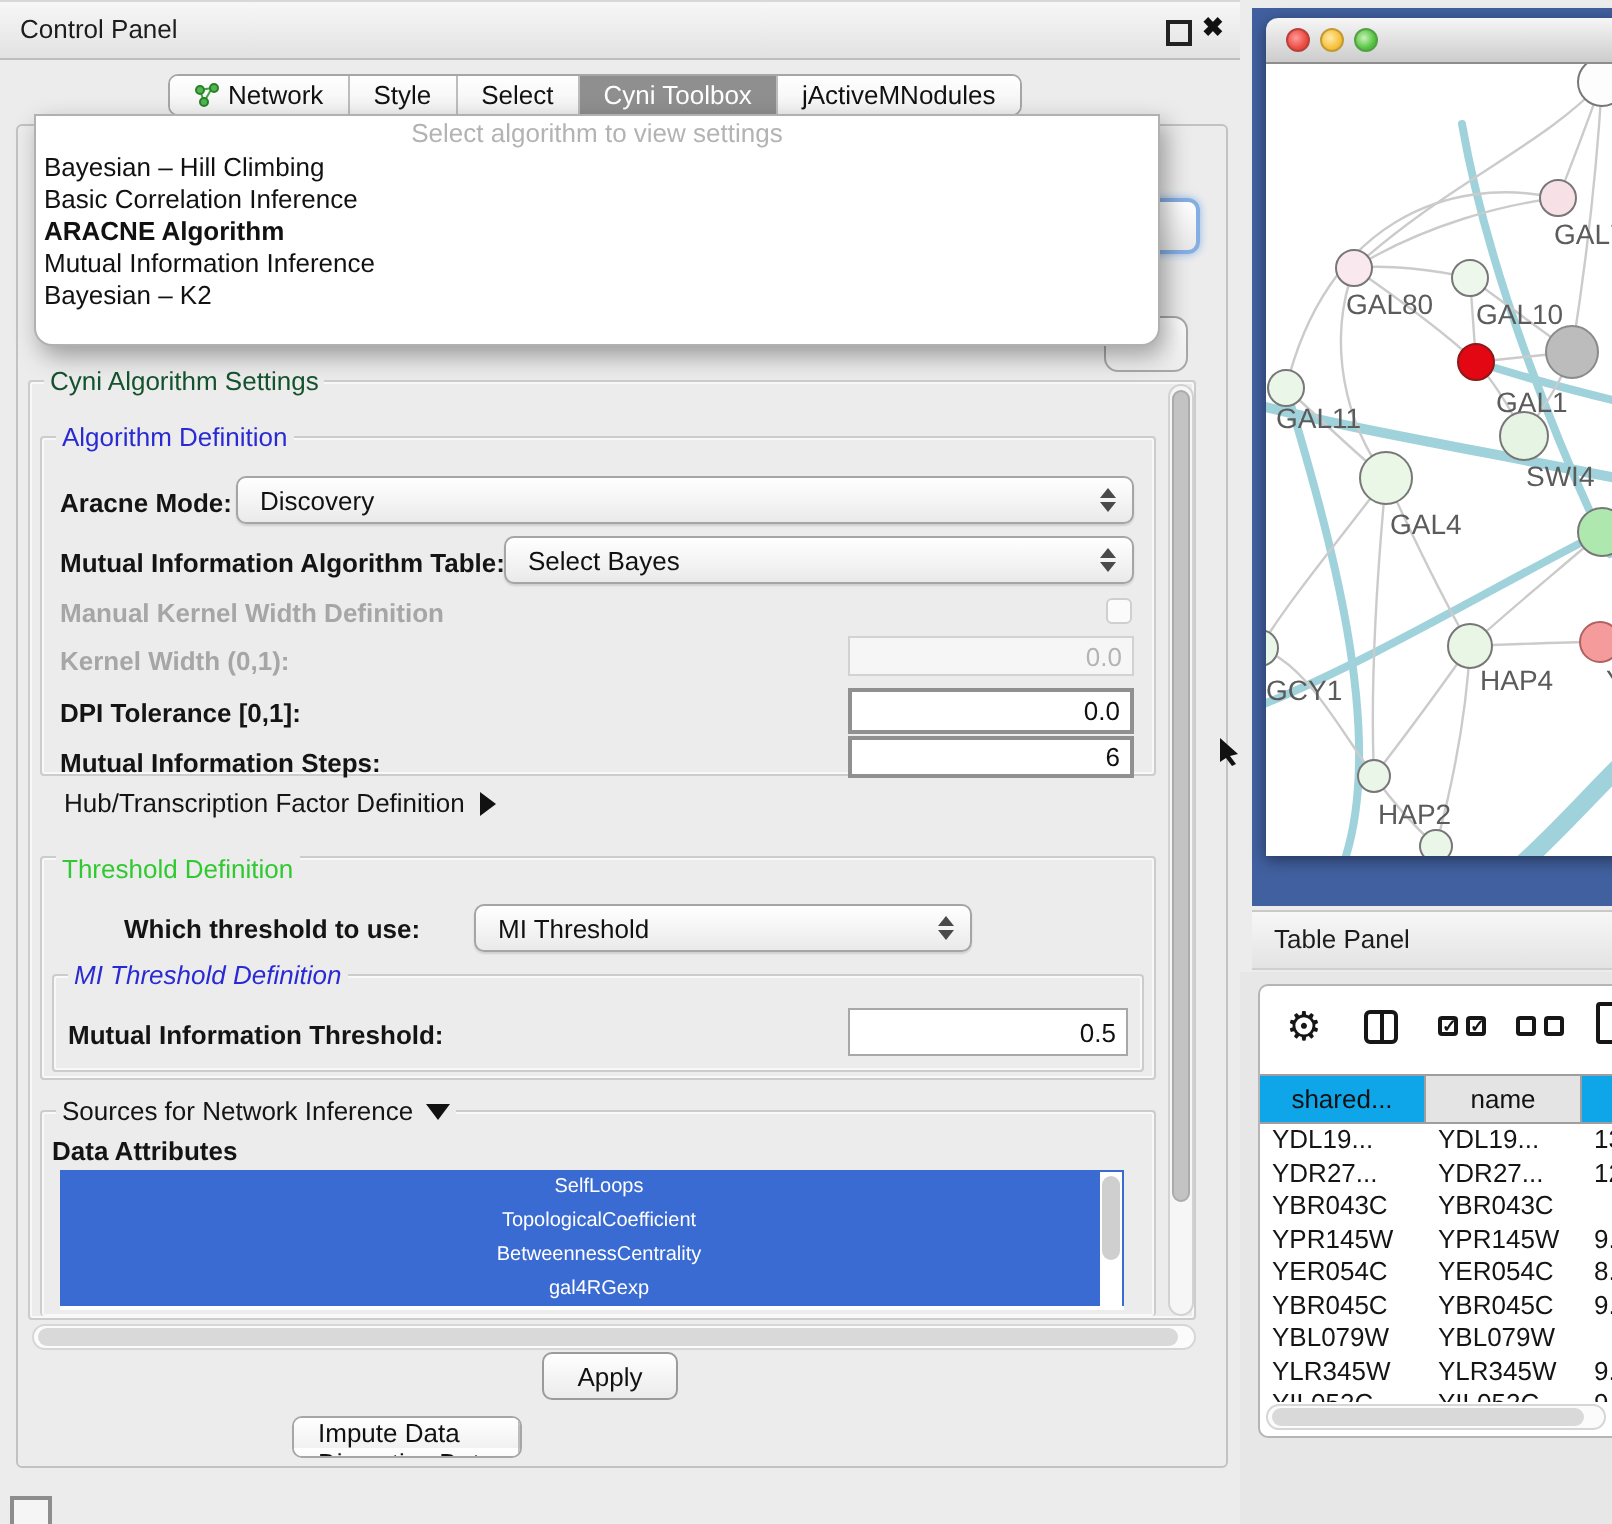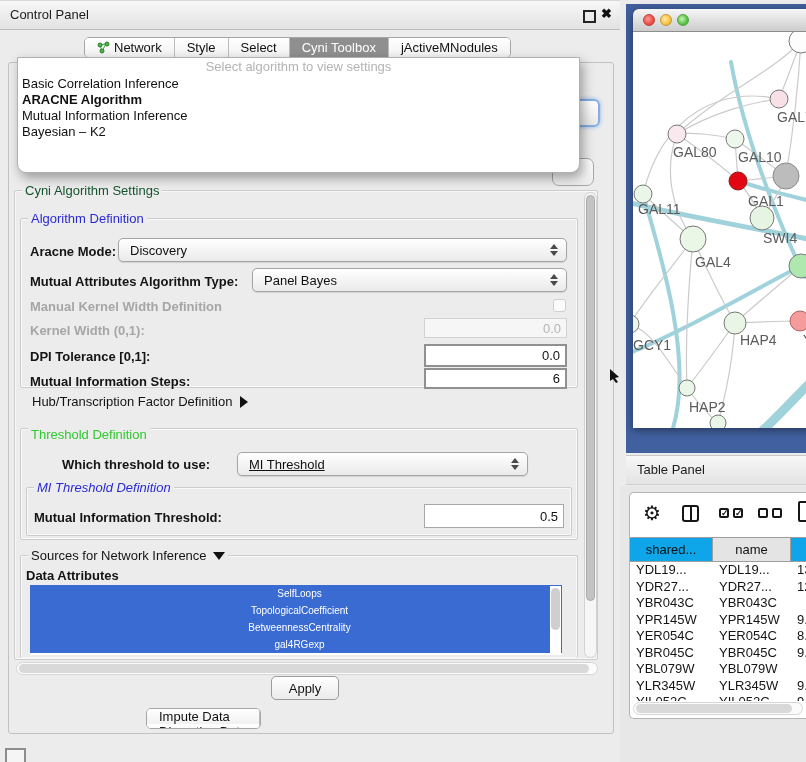--- a/index.html
+++ b/index.html
@@ -174,20 +174,21 @@
     </div>
   </div>
 
 <div class="abs content-panel"></div>
 <div class="abs combo-remnant"></div>
 <div class="abs button-remnant"></div>
 
 <div class="abs popup">
   <div class="prompt">Select algorithm to view settings</div>
   <div id="algo-list">
+      <div class="item">Bayesian – Hill Climbing</div>
       <div class="item">Basic Correlation Inference</div>
       <div class="item bold">ARACNE Algorithm</div>
       <div class="item">Mutual Information Inference</div>
       <div class="item">Bayesian – K2</div>
     </div>
 </div>
 
 <div class="abs group" style="left:14px;top:190px;width:584px;height:470px;"></div>
 <div class="abs gtitle" style="left:22px;top:183px;color:#14532d;">Cyni Algorithm Settings</div>
 
@@ -200,23 +201,23 @@
 
 <div class="abs lbl" style="left:30px;top:244px;">Aracne Mode:</div>
 <div class="abs combo" style="left:118px;top:238px;width:449px;height:24px;">
   <span>Discovery</span>
   <span class="stepper">
       <i class="up"></i>
       <i class="dn"></i>
     </span>
 </div>
 
-<div class="abs lbl" style="left:30px;top:274px;">Mutual Attributes Algorithm Type:</div>
+<div class="abs lbl" style="left:30px;top:274px;">Mutual Information Algorithm Table:</div>
 <div class="abs combo" style="left:252px;top:268px;width:315px;height:24px;">
-  <span>Panel Bayes</span>
+  <span>Select Bayes</span>
   <span class="stepper">
       <i class="up"></i>
       <i class="dn"></i>
     </span>
 </div>
 
 <div class="abs lbl dis" style="left:30px;top:299px;">Manual Kernel Width Definition</div>
 <div class="abs checkbox" style="left:553px;top:299px;"></div>
 
 <div class="abs lbl dis" style="left:30px;top:323px;">Kernel Width (0,1):</div>
@@ -227,21 +228,21 @@
 
 <div class="abs lbl" style="left:30px;top:374px;">Mutual Information Steps:</div>
 <div class="abs tfield" style="left:424px;top:368px;width:143px;height:21px;">6</div>
 
 <div class="abs plain" style="left:32px;top:394px;"><span>Hub/Transcription Factor Definition</span><span class="tri-right"></span></div>
 
 <div class="abs group" style="left:20px;top:428px;width:558px;height:112px;"></div>
 <div class="abs gtitle" style="left:28px;top:427px;color:#30c930;">Threshold Definition</div>
 
 <div class="abs lbl" style="left:62px;top:457px;">Which threshold to use:</div>
-<div class="abs combo" style="left:237px;top:452px;width:291px;height:24px;text-decoration:underline;">
+<div class="abs combo" style="left:237px;top:452px;width:249px;height:24px;">
   <span>MI Threshold</span>
   <span class="stepper">
       <i class="up"></i>
       <i class="dn"></i>
     </span>
 </div>
 
 <div class="abs group" style="left:26px;top:487px;width:546px;height:49px;"></div>
 <div class="abs gtitle" style="left:34px;top:480px;color:#2a2ad4;font-style:italic;">MI Threshold Definition</div>
 <div class="abs lbl" style="left:34px;top:510px;">Mutual Information Threshold:</div>

